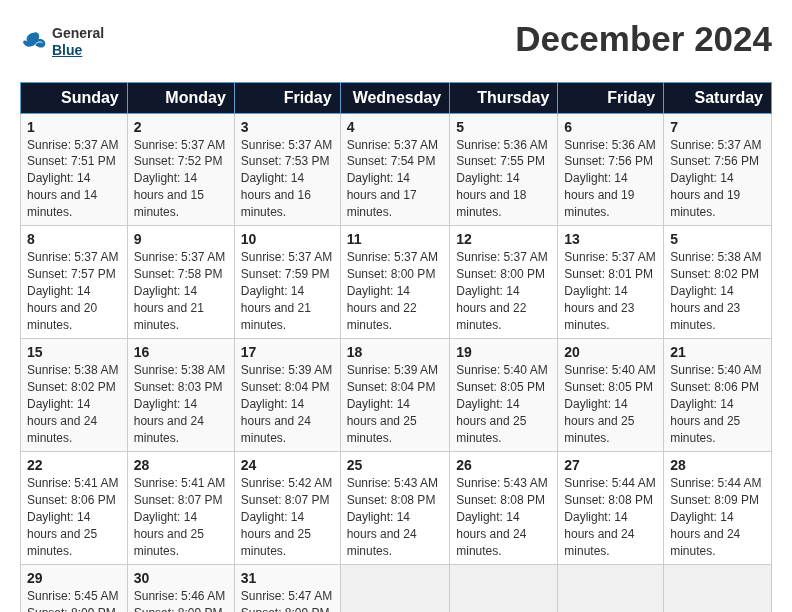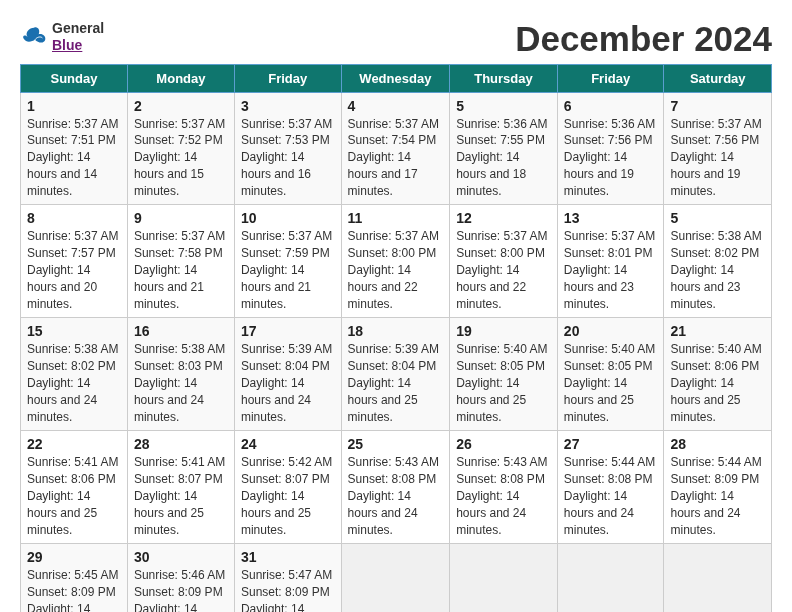--- a/index.html
+++ b/index.html
@@ -6,35 +6,35 @@
     body {
       font-family: Arial, sans-serif;
       background: #fff;
       width: 792px;
       min-height: 612px;
       padding: 20px;
     }
     .header-area {
       display: flex;
       justify-content: space-between;
-      align-items: flex-start;
-      margin-bottom: 5px;
+      align-items: flex-end;
+      margin-bottom: 23px;
     }
     .logo {
       display: flex;
       align-items: center;
       gap: 4px;
     }
     .logo-text {
       font-size: 14px;
       font-weight: bold;
       line-height: 1.2;
     }
     .logo-general { color: #333; }
-    .logo-blue { color: #701a75; text-decoration: underline; }
+    .logo-blue { color: #0c4a6e; text-decoration: underline; }
     .logo-bird {
       width: 28px;
       height: 28px;
     }
     .title-area {
       text-align: right;
     }
     .month-title {
       font-size: 35px;
       font-weight: bold;
@@ -45,25 +45,25 @@
       font-size: 16px;
       color: #555;
       margin-top: 2px;
     }
     .calendar-table {
       width: 100%;
       border-collapse: collapse;
       font-size: 11px;
     }
     .calendar-table th {
-      background: #0f766e;
+      background: #0f172a;
       color: #fff;
-      text-align: center;
+      text-align: right;
       padding: 6px 8px;
-      font-size: 13px;
+      font-size: 16px;
       font-weight: bold;
       border: 1px solid #5a9ecf;
     }
     .calendar-table td {
       border: 1px solid #ccc;
       vertical-align: top;
       padding: 5px 6px;
       width: 110px;
       min-height: 80px;
       background: #fff;

